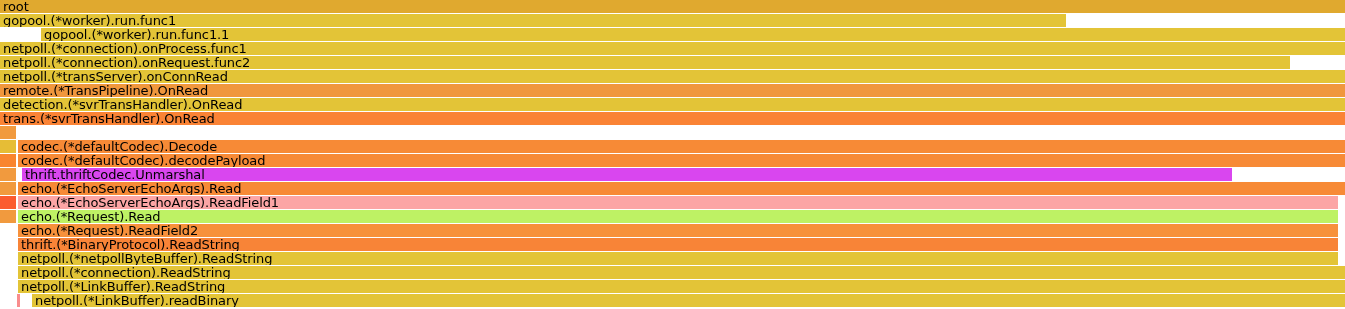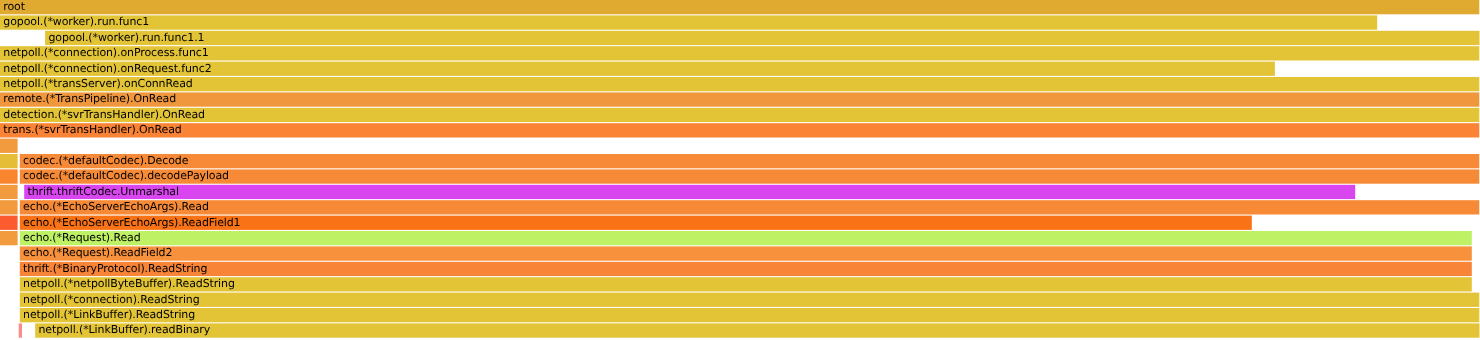--- a/index.html
+++ b/index.html
@@ -24,47 +24,47 @@
   .frame {
     position: absolute;
     height: 13px;
     overflow: hidden;
     white-space: nowrap;
     display: flex;
     align-items: center;
     border-radius: 0px;
   }
   .frame-label {
-    font-size: 10px;
+    font-size: 13px;
     line-height: 13px;
     color: #000000;
     padding-left: 3px;
     letter-spacing: -0.1px;
     font-family: "DejaVu Sans", "Liberation Sans", sans-serif;
     pointer-events: none;
     text-rendering: optimizeLegibility;
   }
 </style>
 </head>
 <body>
 
 <div id="flamegraph">
     <div class="frame" style="left: 0px; top: 0px; width: 1345px; background: rgb(224, 169, 47);">
       <span class="frame-label">root</span>
     </div>
-    <div class="frame" style="left: 0px; top: 14px; width: 1252px; background: rgb(227, 196, 55);">
+    <div class="frame" style="left: 0px; top: 14px; width: 1066px; background: rgb(227, 196, 55);">
       <span class="frame-label">gopool.(*worker).run.func1</span>
     </div>
     <div class="frame" style="left: 0px; top: 28px; width: 1345px; background: rgb(227, 196, 55); margin-left: 41px;">
       <span class="frame-label">gopool.(*worker).run.func1.1</span>
     </div>
     <div class="frame" style="left: 0px; top: 42px; width: 1345px; background: rgb(227, 196, 55);">
       <span class="frame-label">netpoll.(*connection).onProcess.func1</span>
     </div>
-    <div class="frame" style="left: 0px; top: 56px; width: 1159px; background: rgb(227, 196, 55);">
+    <div class="frame" style="left: 0px; top: 56px; width: 1290px; background: rgb(227, 196, 55);">
       <span class="frame-label">netpoll.(*connection).onRequest.func2</span>
     </div>
     <div class="frame" style="left: 0px; top: 70px; width: 1345px; background: rgb(227, 196, 55);">
       <span class="frame-label">netpoll.(*transServer).onConnRead</span>
     </div>
     <div class="frame" style="left: 0px; top: 84px; width: 1345px; background: rgb(240, 151, 61);">
       <span class="frame-label">remote.(*TransPipeline).OnRead</span>
     </div>
     <div class="frame" style="left: 0px; top: 98px; width: 1345px; background: rgb(227, 196, 55);">
       <span class="frame-label">detection.(*svrTransHandler).OnRead</span>
@@ -83,21 +83,21 @@
     </div>
     <div class="frame" style="left: 0px; top: 168px; width: 16px; background: rgb(241, 154, 62);"></div>
     <div class="frame" style="left: 22px; top: 168px; width: 1210px; background: #d946ef;">
       <span class="frame-label">thrift.thriftCodec.Unmarshal</span>
     </div>
     <div class="frame" style="left: 0px; top: 182px; width: 16px; background: rgb(241, 154, 62);"></div>
     <div class="frame" style="left: 18px; top: 182px; width: 1327px; background: rgb(247, 138, 54);">
       <span class="frame-label">echo.(*EchoServerEchoArgs).Read</span>
     </div>
     <div class="frame" style="left: 0px; top: 196px; width: 16px; background: rgb(251, 91, 47);"></div>
-    <div class="frame" style="left: 18px; top: 196px; width: 1120px; background: #f97316;">
+    <div class="frame" style="left: 18px; top: 196px; width: 1320px; background: #fca5a5;">
       <span class="frame-label">echo.(*EchoServerEchoArgs).ReadField1</span>
     </div>
     <div class="frame" style="left: 0px; top: 210px; width: 16px; background: rgb(241, 154, 62);"></div>
     <div class="frame" style="left: 18px; top: 210px; width: 1320px; background: #bef264;">
       <span class="frame-label">echo.(*Request).Read</span>
     </div>
     <div class="frame" style="left: 18px; top: 224px; width: 1320px; background: rgb(247, 145, 59);">
       <span class="frame-label">echo.(*Request).ReadField2</span>
     </div>
     <div class="frame" style="left: 18px; top: 238px; width: 1320px; background: rgb(248, 132, 55);">

